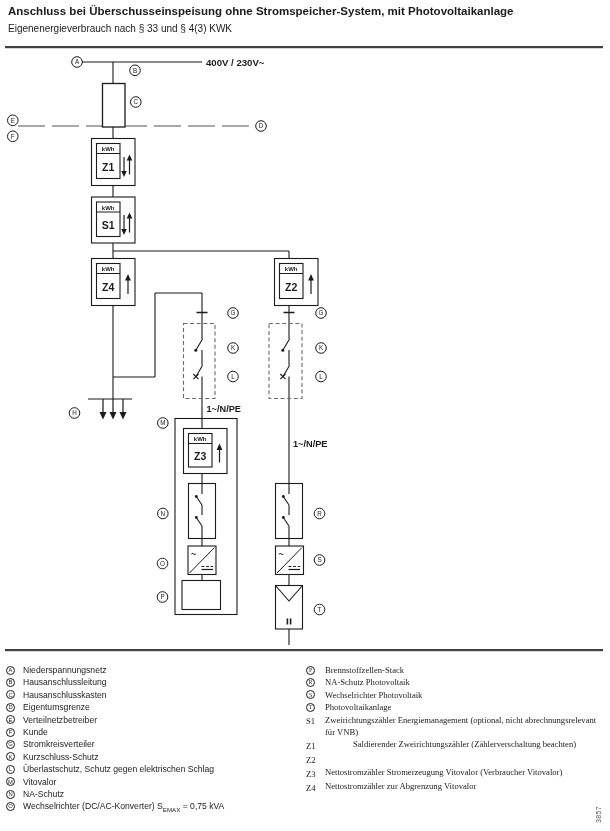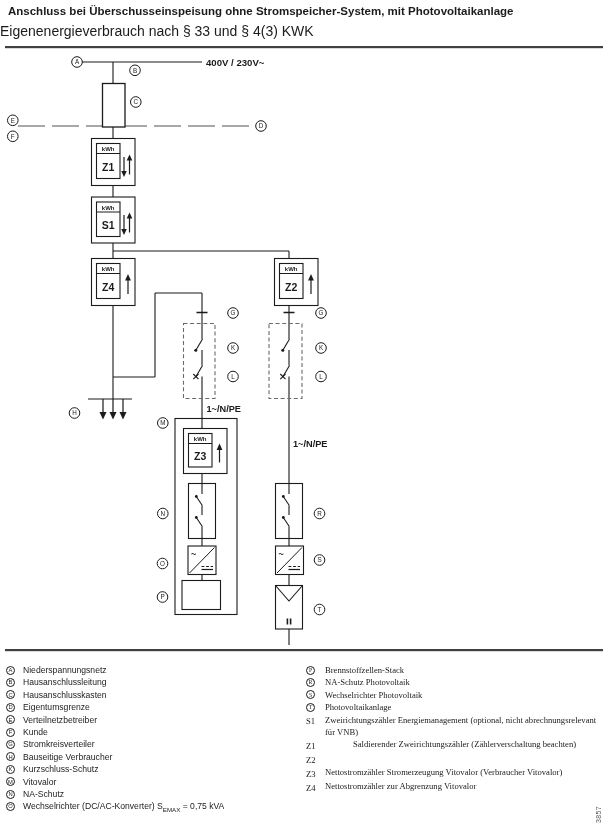--- a/index.html
+++ b/index.html
@@ -1,19 +1,19 @@
 <!DOCTYPE html>
 <html><head>
 <meta charset="utf-8">
 <style>
   html,body{margin:0;padding:0;background:#fff;}
   .page{position:relative;width:604px;height:831px;background:#ffffff;overflow:hidden;
         font-family:"Liberation Sans",sans-serif;color:#1b1b1b;}
   .title{position:absolute;left:8px;top:5px;font-size:11.5px;font-weight:bold;white-space:nowrap;}
-  .subtitle{position:absolute;left:0;top:23px;font-size:14px;}
+  .subtitle{position:absolute;left:8px;top:23px;font-size:10px;}
   svg{position:absolute;left:0;top:0;}
   svg text{font-family:"Liberation Sans",sans-serif;fill:#1b1b1b;}
   .legend-col{position:absolute;top:664px;font-size:8.6px;line-height:12.4px;}
   .legend-left{left:6px;width:294px;}
   .legend-right{left:306px;width:298px;font-family:Liberation Serif, serif;}
   .lrow{display:flex;align-items:flex-start;}
   .lkey{flex:0 0 17px;padding-top:1.6px;}
   .legend-right .lkey{flex:0 0 19px;}
   .circ{width:9px;height:9px;border:1px solid #1b1b1b;border-radius:50%;font-size:5.8px;
         display:flex;align-items:center;justify-content:center;box-sizing:border-box;}
@@ -315,29 +315,29 @@
         <span class="llabel">Kunde</span>
       </div>
     <div class="lrow">
         <span class="lkey">
           <span class="circ">G</span>
         </span>
         <span class="llabel">Stromkreisverteiler</span>
       </div>
     <div class="lrow">
         <span class="lkey">
-          <span class="circ">H</span>
-        </span>
-        <span class="llabel">Bauseitige Verbraucher</span>
-      </div>
-    <div class="lrow">
-        <span class="lkey">
           <span class="circ">K</span>
         </span>
         <span class="llabel">Kurzschluss-Schutz</span>
+      </div>
+    <div class="lrow">
+        <span class="lkey">
+          <span class="circ">L</span>
+        </span>
+        <span class="llabel">Überlastschutz, Schutz gegen elektrischen Schlag</span>
       </div>
     <div class="lrow">
         <span class="lkey">
           <span class="circ">M</span>
         </span>
         <span class="llabel">Vitovalor</span>
       </div>
     <div class="lrow">
         <span class="lkey">
           <span class="circ">N</span>

